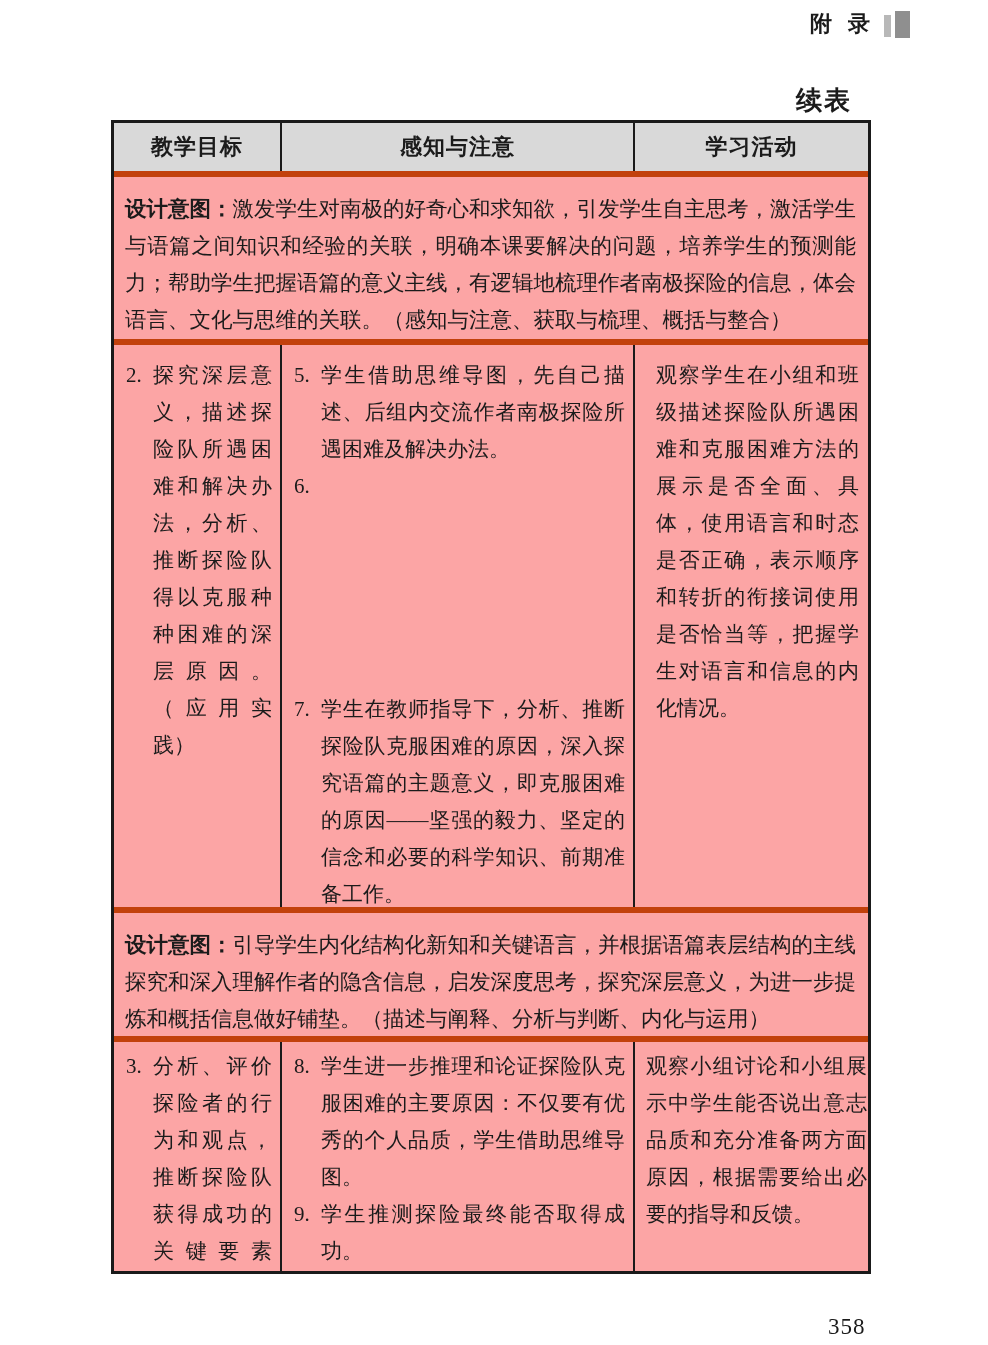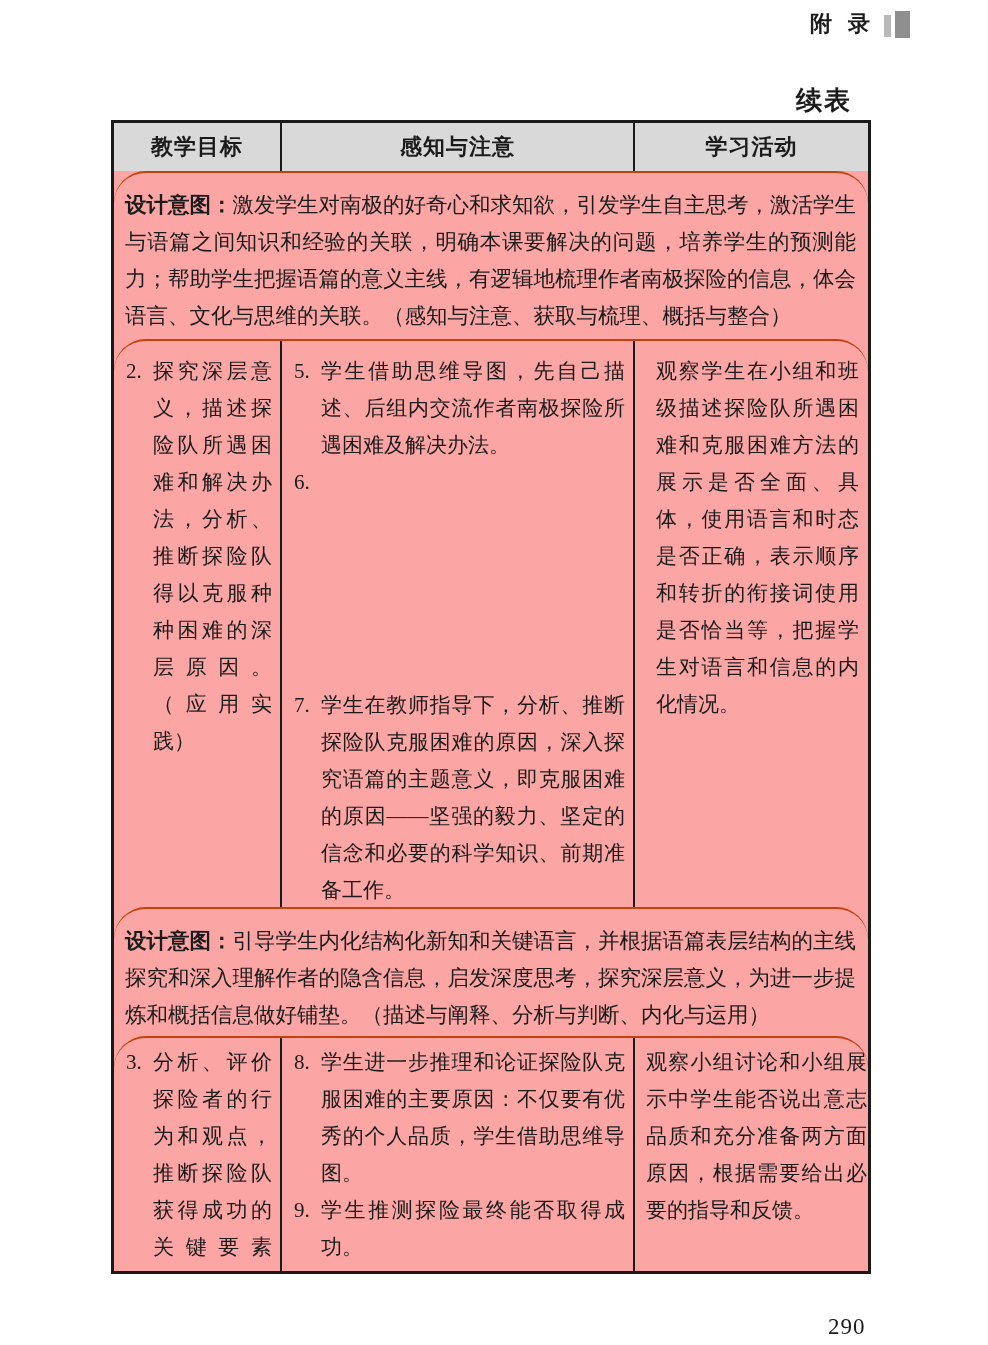--- a/index.html
+++ b/index.html
@@ -47,21 +47,21 @@
   
   .tbl {
     position: absolute;
     left: 111px;
     top: 120px;
     width: 760px;
     border: 3px solid #1a1a1a;
     background: #fca5a5;
   }
   .t-row { display: flex; width: 100%; overflow: hidden; }
-  .t-row + .t-row { border-top: 2px solid #c2410c; border-radius: 32px; }
+  .t-row + .t-row { border-top: 6px solid #c2410c; }
   .head-row { height: 48px; background: #d9d9d9; }
   .head-cell {
     display: flex; align-items: center; justify-content: center;
     font-family: "Liberation Sans", "DejaVu Sans", sans-serif;
     font-weight: bold;
     font-size: 22px;
     letter-spacing: 1px;
   }
   .c1 { width: 166px; flex: none; }
   .c2 { width: 355px; flex: none; border-left: 2px solid #1a1a1a; border-right: 2px solid #1a1a1a; }
@@ -193,15 +193,15 @@
       </div>
       <div class="cell c3">
         <div class="cell-pad body-text">
           <div class="para">观察小组讨论和小组展示中学生能否说出意志品质和充分准备两方面原因，根据需要给出必要的指导和反馈。</div>
         </div>
       </div>
     </div>
 
   </div>
 
-  <div class="page-num">290</div>
+  <div class="page-num">358</div>
 
 </div>
 
 </body></html>

